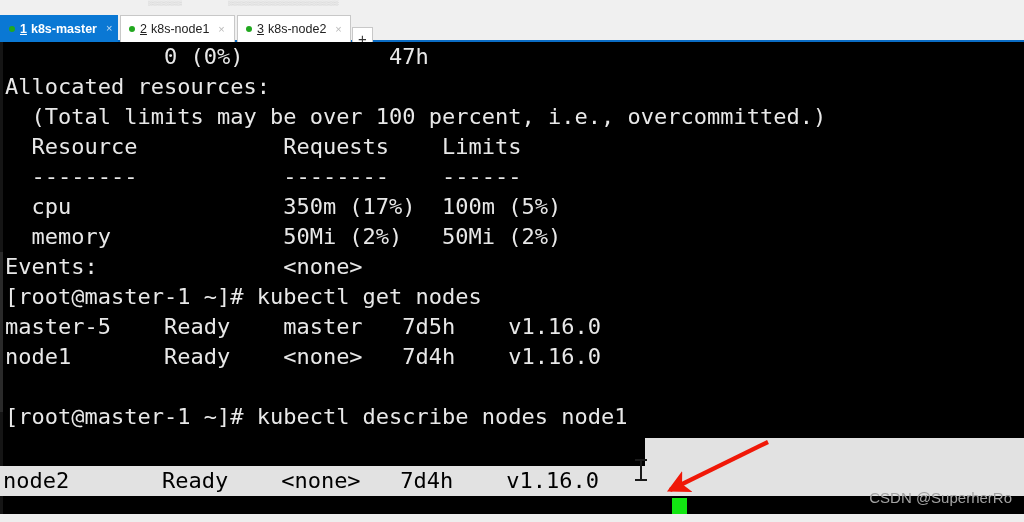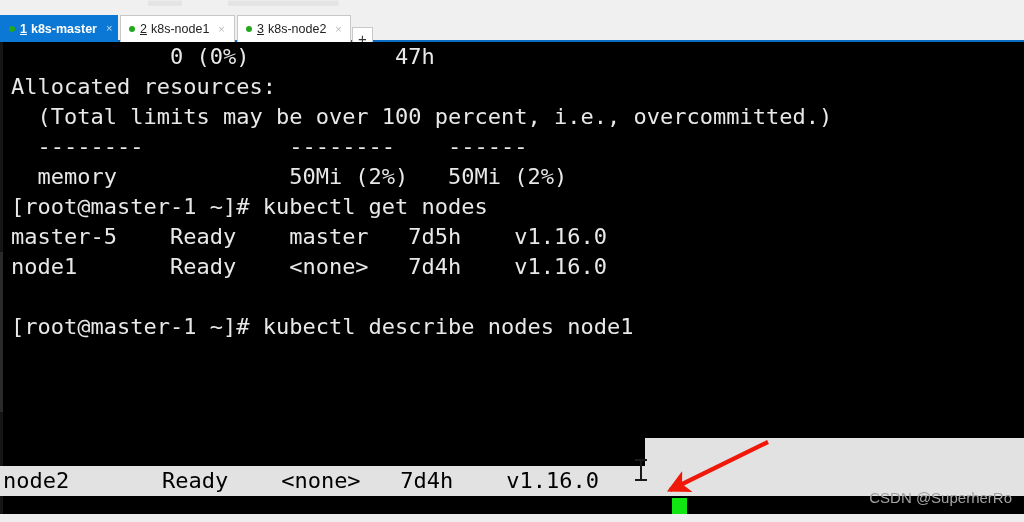--- a/index.html
+++ b/index.html
@@ -136,21 +136,21 @@
   .term-scroll-thumb {
     position: absolute;
     left: 0; top: 210px;
     width: 3px; height: 160px;
     background: #2a2a2a;
   }
 
   .screen {
     position: absolute;
     left: 0; top: 0;
-    padding-left: 11px;
+    padding-left: 5px;
   }
   .line {
     height: 30px;
     line-height: 30px;
     font-size: 22px;
     letter-spacing: 0px;
     color: #e8e8e8;
     white-space: pre;
     font-family: "DejaVu Sans Mono", "Liberation Mono", monospace;
   }
@@ -260,22 +260,25 @@
   </div>
 
   <div class="terminal">
     <div class="term-scroll-edge"></div>
     <div class="term-scroll-thumb"></div>
 
     <div class="screen">
       <div class="line">            0 (0%)           47h</div>
       <div class="line">Allocated resources:</div>
       <div class="line">  (Total limits may be over 100 percent, i.e., overcommitted.)</div>
+      <div class="line">  Resource           Requests    Limits</div>
       <div class="line">  --------           --------    ------</div>
+      <div class="line">  cpu                350m (17%)  100m (5%)</div>
       <div class="line">  memory             50Mi (2%)   50Mi (2%)</div>
+      <div class="line">Events:              &lt;none&gt;</div>
       <div class="line">[root@master-1 ~]# kubectl get nodes</div>
       <div class="line">master-5    Ready    master   7d5h    v1.16.0</div>
       <div class="line">node1       Ready    &lt;none&gt;   7d4h    v1.16.0</div>
       <div class="line">&nbsp;</div>
       <div class="line">[root@master-1 ~]# kubectl describe nodes node1</div>
     </div>
 
     <div class="sel sel-a"></div>
     <div class="sel sel-b"></div>
     <div class="sel-line">node2       Ready    &lt;none&gt;   7d4h    v1.16.0</div>

